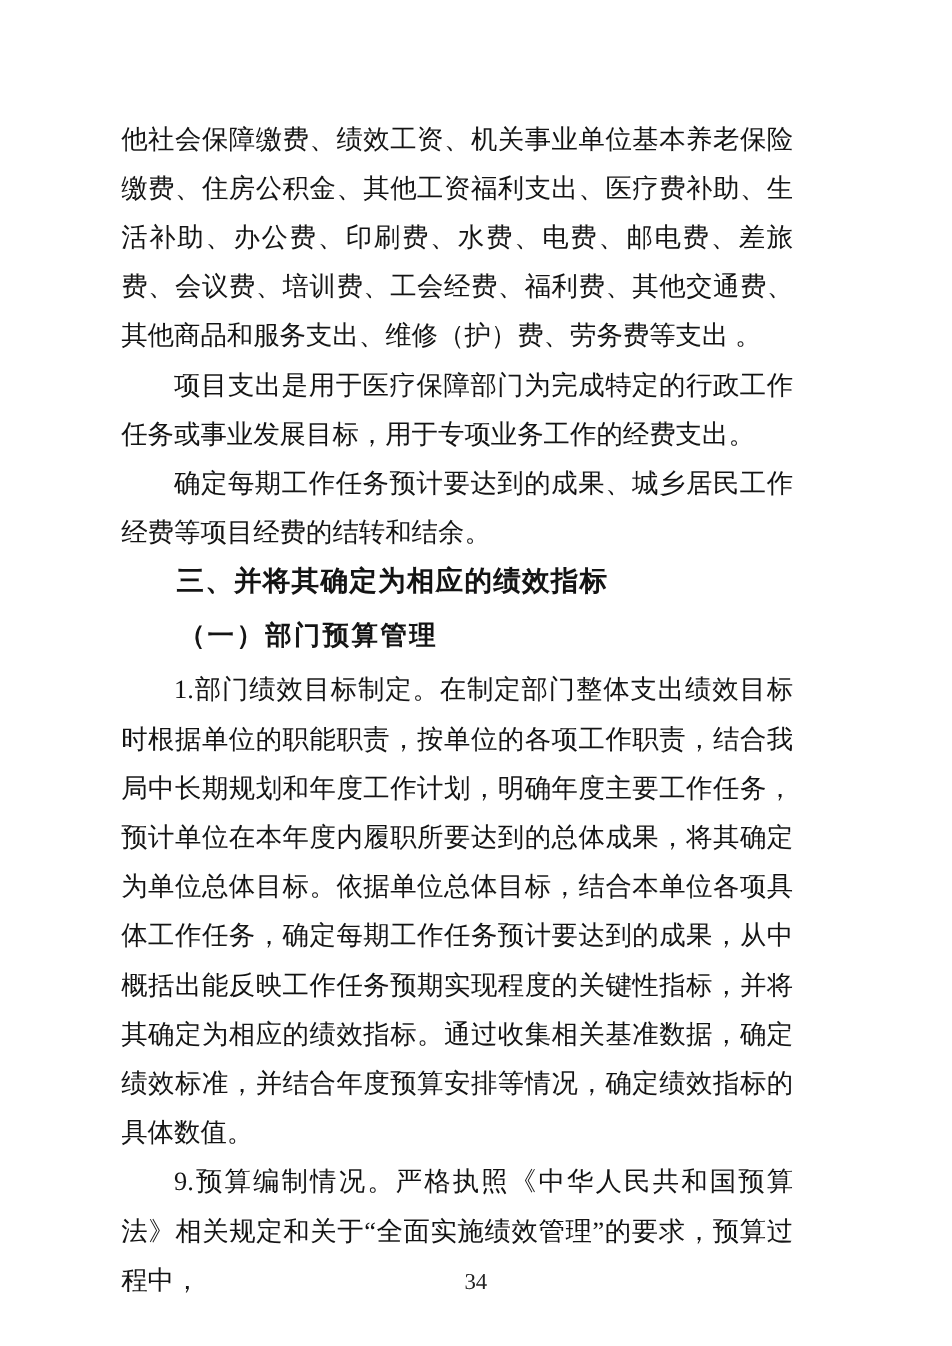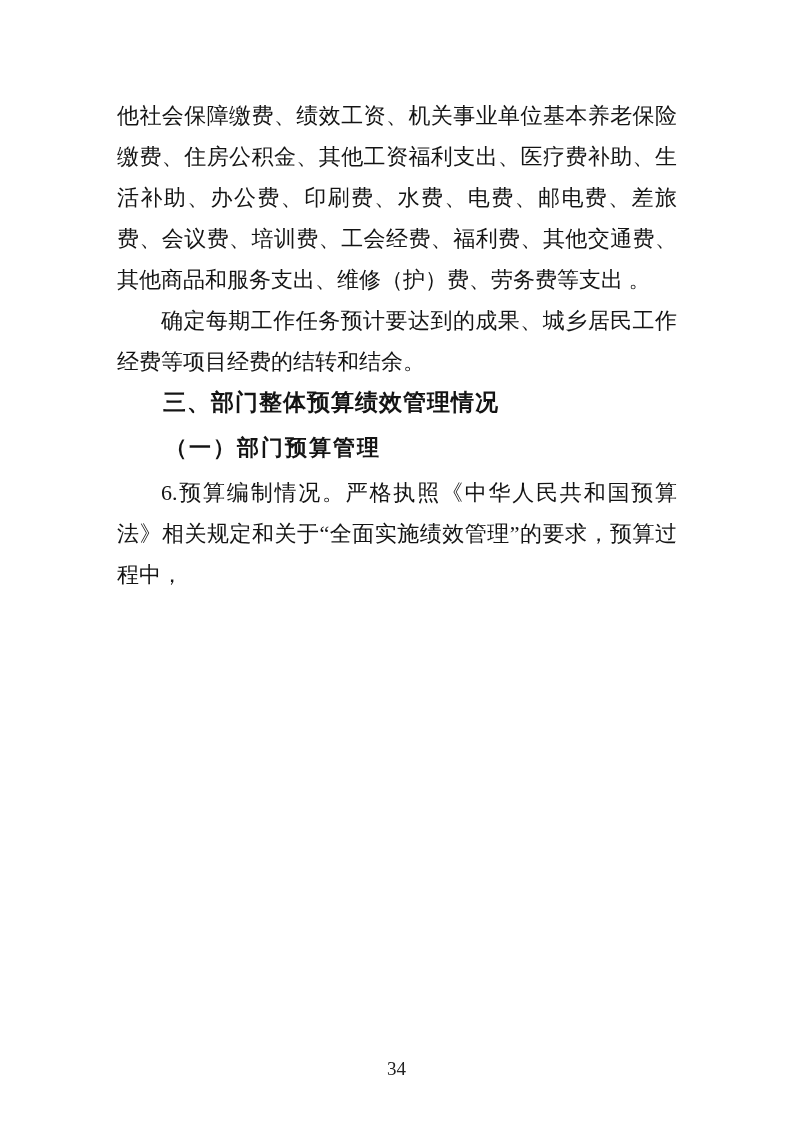--- a/index.html
+++ b/index.html
@@ -11,21 +11,21 @@
     position: relative;
     width: 793px;
     height: 1122px;
     background: #ffffff;
     color: #141414;
     font-family: "Liberation Serif", "DejaVu Serif", serif;
     overflow: hidden;
   }
   .content {
     position: absolute;
-    left: 117px;
+    left: 101px;
     top: 95px;
     width: 560px;
   }
   .para {
     margin: 0;
     font-size: 22px;
     line-height: 41px;
     text-align: justify;
     text-justify: inter-character;
     text-indent: 2em;
@@ -60,20 +60,22 @@
     line-height: 20px;
     color: #222222;
   }
 </style>
 </head>
 <body>
 
 <div class="page">
   <div class="content">
     <p class="para continuation">他社会保障缴费、绩效工资、机关事业单位基本养老保险缴费、住房公积金、其他工资福利支出、医疗费补助、生活补助、办公费、印刷费、水费、电费、邮电费、差旅费、会议费、培训费、工会经费、福利费、其他交通费、其他商品和服务支出、维修（护）费、劳务费等支出 。</p>
+    <p class="para">项目支出是用于医疗保障部门为完成特定的行政工作任务或事业发展目标，用于专项业务工作的经费支出。</p>
     <p class="para">确定每期工作任务预计要达到的成果、城乡居民工作经费等项目经费的结转和结余。</p>
-    <h2 class="section-heading">三、部门整体预算绩效管理情况</h2>
+    <h2 class="section-heading">三、并将其确定为相应的绩效指标</h2>
     <h3 class="sub-heading">（一）部门预算管理</h3>
-    <p class="para">6.预算编制情况。严格执照《中华人民共和国预算法》相关规定和关于“全面实施绩效管理”的要求，预算过程中，</p>
+    <p class="para">1.部门绩效目标制定。在制定部门整体支出绩效目标时根据单位的职能职责，按单位的各项工作职责，结合我局中长期规划和年度工作计划，明确年度主要工作任务，预计单位在本年度内履职所要达到的总体成果，将其确定为单位总体目标。依据单位总体目标，结合本单位各项具体工作任务，确定每期工作任务预计要达到的成果，从中概括出能反映工作任务预期实现程度的关键性指标，并将其确定为相应的绩效指标。通过收集相关基准数据，确定绩效标准，并结合年度预算安排等情况，确定绩效指标的具体数值。</p>
+    <p class="para">9.预算编制情况。严格执照《中华人民共和国预算法》相关规定和关于“全面实施绩效管理”的要求，预算过程中，</p>
   </div>
 
   <div class="page-number">34</div>
 </div>
 
 </body></html>

